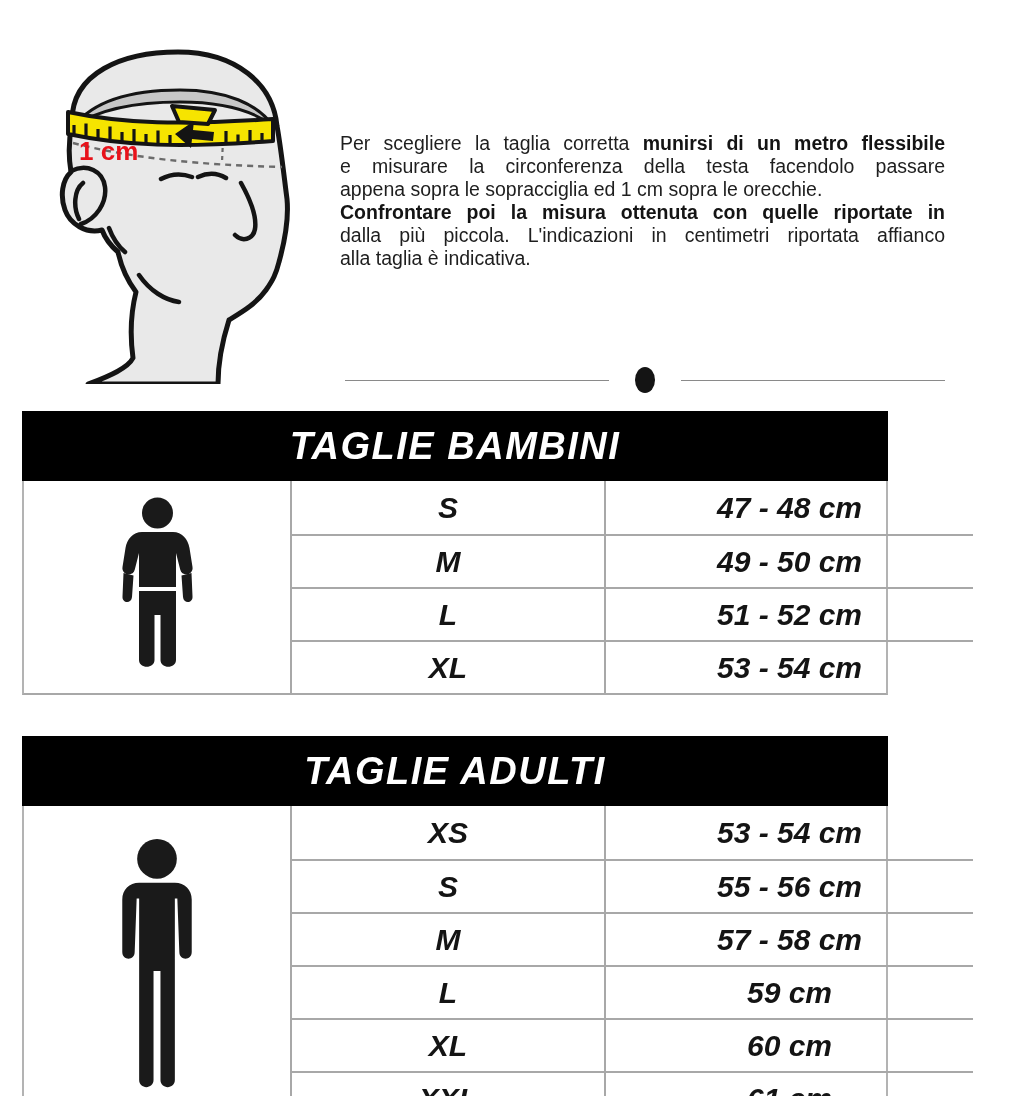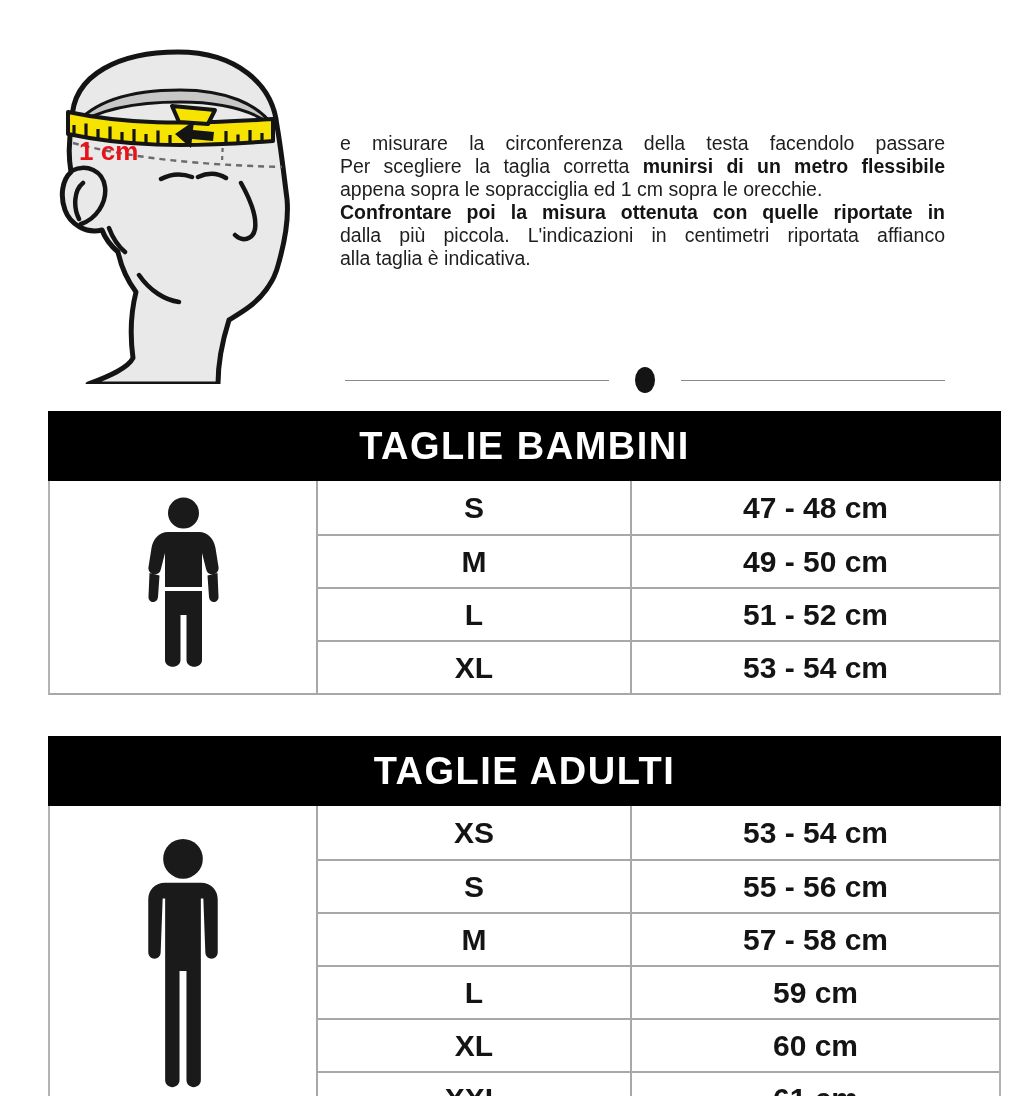--- a/index.html
+++ b/index.html
@@ -21,21 +21,21 @@
   .pline { text-align:justify; }
   .pline.stretch { text-align-last:justify; }
   .pline b { font-weight:700; color:#141414; }
   .divider {
     position:absolute; left:345px; top:323px; width:600px; height:26px;
     display:flex; align-items:center;
   }
   .divider .line { flex:1; height:0; border-top:1.5px solid #8a8a8a; }
   .divider .dot { width:20px; height:26px; border-radius:50%; background:#141414; margin:0 26px; }
   
-  .size-table { margin-left:48px; width:953px; }
+  .size-table { margin-left:22px; width:866px;font-style:italic; }
   .size-table.adulti { margin-top:41px; }
   .thead {
     height:70px; background:#000000; color:#ffffff;
     display:flex; align-items:center; justify-content:center;
     font-size:38px; font-weight:700; letter-spacing:1.5px; white-space:nowrap;
   }
   .tbody {
     display:grid; grid-template-columns:266px 316px 367px;
     border-left:2px solid #b3b3b3; border-right:2px solid #b3b3b3;
     border-bottom:2px solid #a8a8a8;
@@ -69,22 +69,22 @@
       <path d="M142 62 L185 66 L178 80 L149 78 Z" fill="#f6e400" stroke="#141414" stroke-width="4" stroke-linejoin="round"></path>
       <path d="M44 90.5 L44 81 M56 92.5 L56 79.5 M68 94 L68 85 M80 95.5 L80 82.5 M92 97 L92 88 M104 98.2 L104 85 M116 99 L116 90 M128 99.5 L128 86.5 M140 99.8 L140 91 M196 100 L196 87 M208 99.5 L208 90.5 M220 98.7 L220 86 M232 97.8 L232 89" stroke="#141414" stroke-width="3.2"></path>
       <path d="M145 90 L164 77 L163 86 L184 88 L183 97 L162 95 L161 104 Z" fill="#141414"></path>
 
       <text x="49" y="116" font-size="26" font-weight="bold" fill="#e8121a">1 cm</text>
     </svg>
   </div>
 
   <div class="hero-right">
     <div class="para">
+      <div class="pline stretch"><span>Per scegliere la taglia corretta </span><b>munirsi di un metro flessibile</b></div>
       <div class="pline stretch"><span>e misurare la circonferenza della testa facendolo passare</span></div>
-      <div class="pline stretch"><span>Per scegliere la taglia corretta </span><b>munirsi di un metro flessibile</b></div>
       <div class="pline"><span>appena sopra le sopracciglia ed 1 cm sopra le orecchie.</span></div>
       <div class="pline stretch"><b>Confrontare poi la misura ottenuta con quelle riportate in</b></div>
       <div class="pline stretch"><span>dalla più piccola. L'indicazioni in centimetri riportata affianco</span></div>
       <div class="pline"><span>alla taglia è indicativa.</span></div>
     </div>
   </div>
 
   <div class="divider">
     <div class="line"></div>
     <div class="dot"></div>

